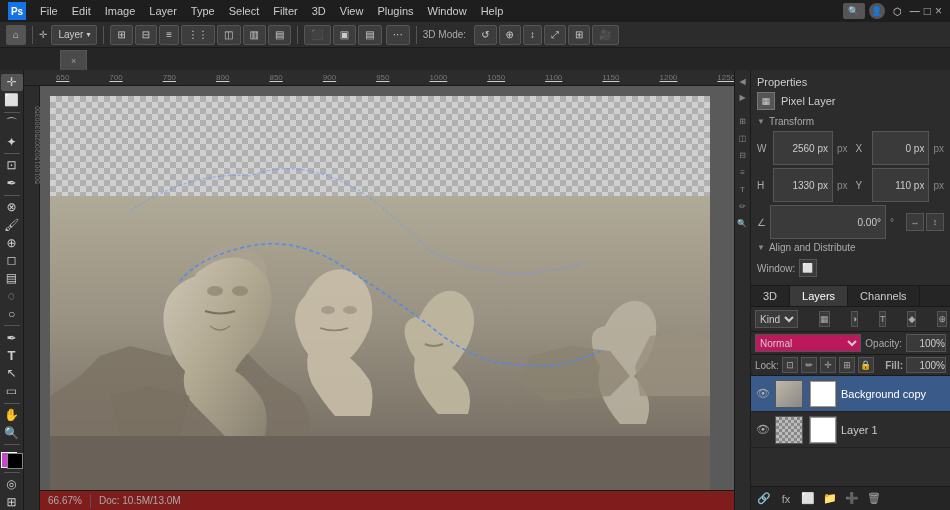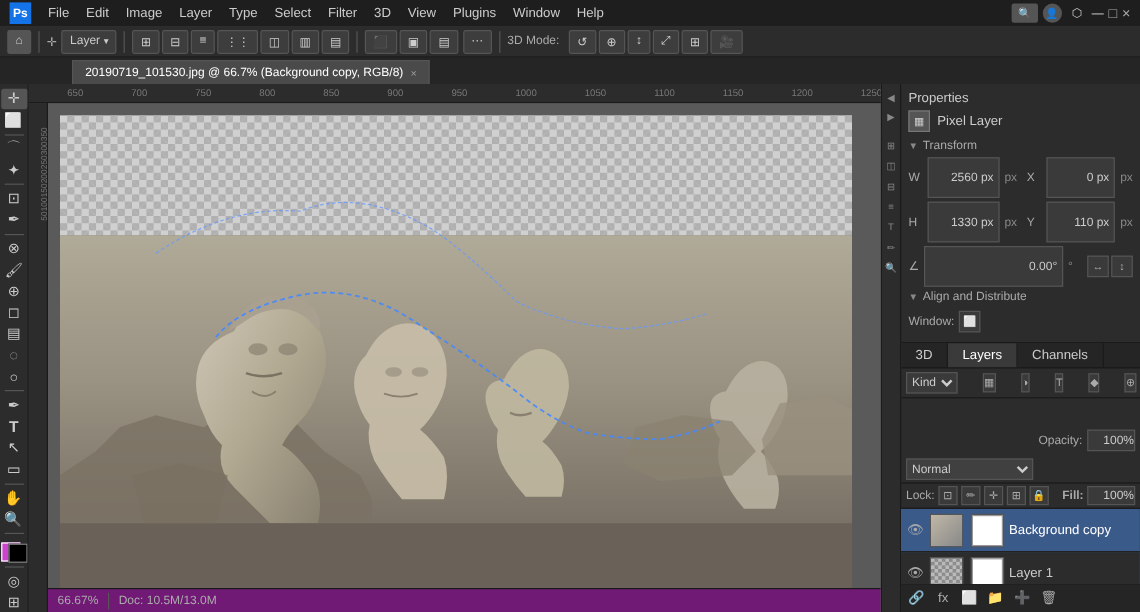--- a/index.html
+++ b/index.html
@@ -118,20 +118,21 @@
       position: absolute; bottom: 0; right: 0;
       border: 1px solid #888;
     }
 
     
     #canvas-area {
       flex: 1;
       background: #4a4a4a;
       overflow: hidden;
       position: relative;
+      text-decoration: underline;
     }
     #ruler-h {
       height: 16px;
       background: #2c2c2c;
       border-bottom: 1px solid #1a1a1a;
       display: flex;
       align-items: center;
       padding-left: 16px;
       overflow: hidden;
     }
@@ -186,21 +187,21 @@
     #selection-outline {
       position: absolute;
       top: 0; left: 0;
       width: 100%; height: 100%;
       pointer-events: none;
     }
     #status-bar {
       position: absolute;
       bottom: 0; left: 0; right: 0;
       height: 20px;
-      background: #701a75;
+      background: #7f1d1d;
       display: flex; align-items: center;
       padding: 0 8px;
       font-size: 10px;
       color: #aaa;
       border-top: 1px solid #1a1a1a;
     }
 
     
     #right-panel {
       width: 200px;
@@ -310,25 +311,24 @@
     }
     .blend-row {
       display: flex; align-items: center;
       padding: 2px 4px;
       gap: 4px;
       border-bottom: 1px solid #1a1a1a;
     }
     .blend-select {
       flex: 1;
       height: 18px;
-      background: #404040;
-      border: 1px solid #555;
-      color: #ccc;
-      font-size: 10px;
-      margin-top: 48px;
+      background: #be185d;
+      border: 1px solid #555;
+      color: #ccc;
+      font-size: 10px;
     }
     .opacity-label { font-size: 10px; color: #aaa; }
     .opacity-input {
       width: 40px; height: 18px;
       background: #3a3a3a;
       border: 1px solid #555;
       color: #ccc;
       font-size: 10px;
       text-align: right;
     }
@@ -509,21 +509,20 @@
     <div class="options-btn">⊕</div>
     <div class="options-btn">↕</div>
     <div class="options-btn">⤢</div>
     <div class="options-btn">⊞</div>
     <div class="options-btn">🎥</div>
   </div>
 </div>
 
 <div id="tab-bar">
   <div class="tab active">
-    <span>20190719_101530.jpg @ 66.7% (Background copy, RGB/8)</span>
     <span class="tab-close">×</span>
   </div>
 </div>
 
 <div id="main-area">
 
   <div id="toolbox">
     <div class="tool-btn active" title="Move Tool">✛</div>
     <div class="tool-btn" title="Marquee Tool">⬜</div>
     <div class="tool-sep"></div>

